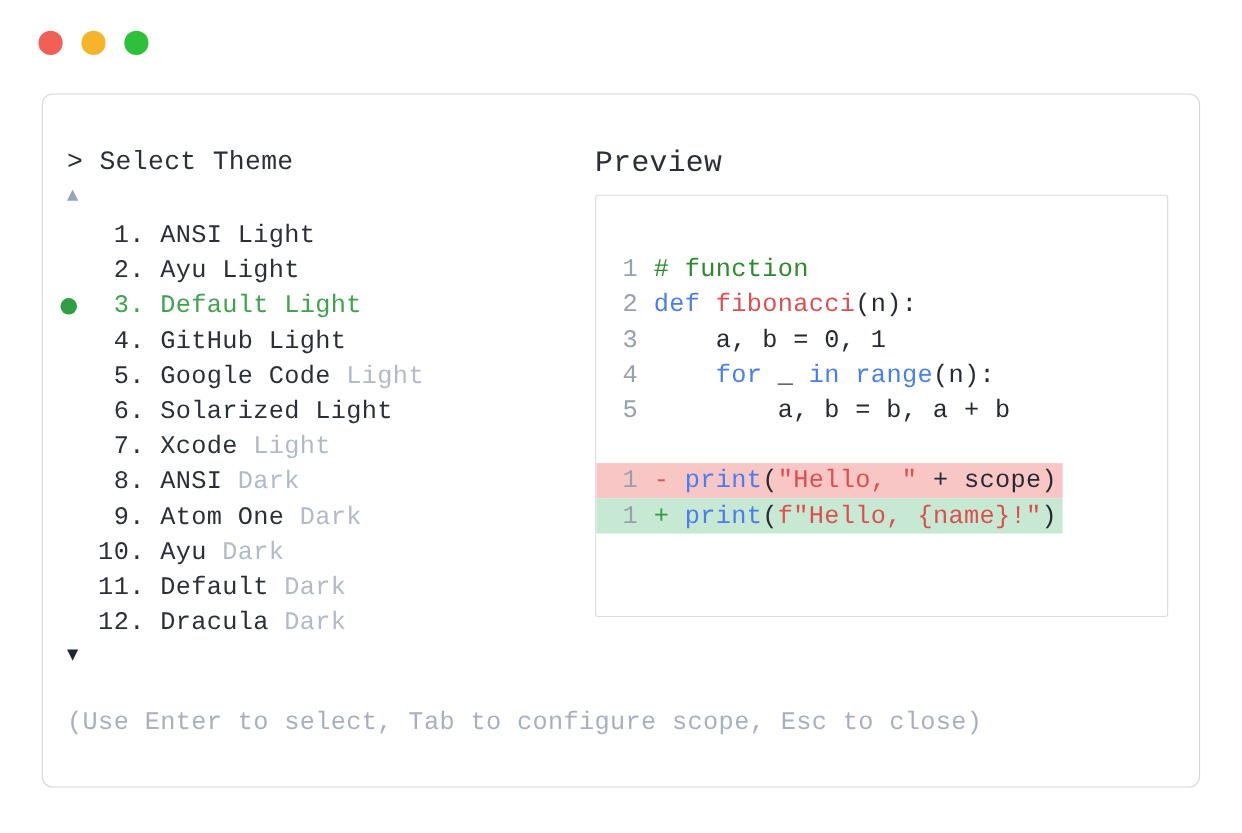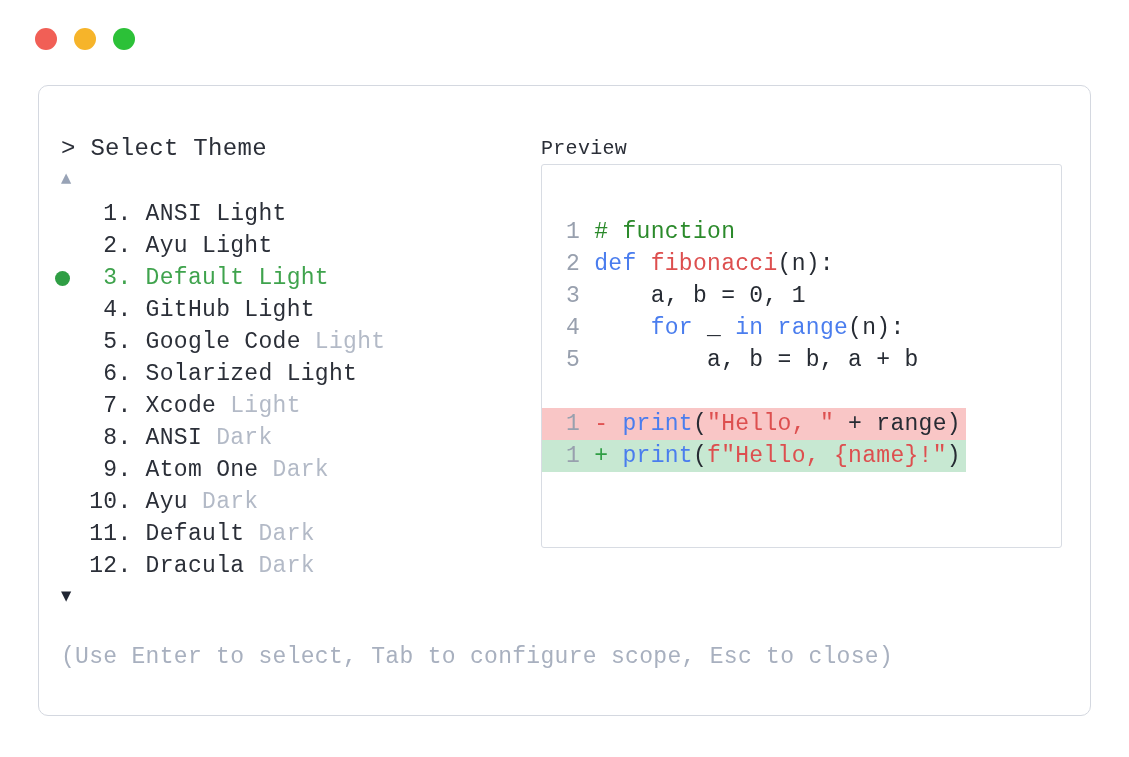--- a/index.html
+++ b/index.html
@@ -29,22 +29,22 @@
     color:var(--text-dark);cursor:pointer;}
   .row-text{white-space:pre;}
   .theme-row .muted{color:var(--muted);}
   .theme-row.sel{color:var(--accent-green);}
   .sel-dot{position:absolute;left:-6px;top:9px;width:15px;height:15px;border-radius:50%;
     background:var(--dot-green);}
   .hint{margin-top:34px;font-size:23px;letter-spacing:.3px;line-height:30px;color:var(--hint);white-space:pre;}
 
   
   .right-col{position:absolute;left:502px;top:48px;width:540px;}
-  .preview-title{font-size:20px;letter-spacing:.3px;line-height:30px;color:var(--text-dark);}
-  .preview-box{width:521px;height:384px;box-sizing:border-box;
+  .preview-title{font-size:27px;letter-spacing:.3px;line-height:30px;color:var(--text-dark);}
+  .preview-box{margin-top:13px;width:521px;height:384px;box-sizing:border-box;
     border:1.5px solid var(--box-border);border-radius:3px;background:#fff;
     padding:51px 0 0 24px;overflow:hidden;}
   .cl{height:32px;line-height:32px;font-size:23px;letter-spacing:.3px;white-space:pre;}
   .line-inner{white-space:pre;}
   .cl.del .line-inner,.cl.add .line-inner{display:inline-block;height:32px;
     margin-left:-24px;padding-left:24px;padding-right:5px;}
   .cl.del .line-inner{background:var(--diff-del-bg);}
   .cl.add .line-inner{background:var(--diff-add-bg);}
   .ln{color:var(--line-number);}
   .tok-com{color:var(--comment);}
@@ -92,20 +92,20 @@
     <div class="right-col">
       <div class="preview-title">Preview</div>
       <div class="preview-box">
         <div id="code-lines">
             <div class="cl code"><span class="line-inner"><span class="ln">1</span> <span class="tok-com"># function</span></span></div>
             <div class="cl code"><span class="line-inner"><span class="ln">2</span> <span class="tok-kw">def</span><span class="tok-pl"> </span><span class="tok-fn">fibonacci</span><span class="tok-pl">(n):</span></span></div>
             <div class="cl code"><span class="line-inner"><span class="ln">3</span> <span class="tok-pl">    a, b = 0, 1</span></span></div>
             <div class="cl code"><span class="line-inner"><span class="ln">4</span> <span class="tok-pl">    </span><span class="tok-kw">for</span><span class="tok-pl"> _ </span><span class="tok-kw">in</span><span class="tok-pl"> </span><span class="tok-kw">range</span><span class="tok-pl">(n):</span></span></div>
             <div class="cl code"><span class="line-inner"><span class="ln">5</span> <span class="tok-pl">        a, b = b, a + b</span></span></div>
             <div class="cl blank"><span class="line-inner"></span></div>
-            <div class="cl del"><span class="line-inner"><span class="ln">1</span> <span class="tok-minus">-</span><span class="tok-pl"> </span><span class="tok-kw">print</span><span class="tok-pl">(</span><span class="tok-str">"Hello, "</span><span class="tok-pl"> + range)</span></span></div>
+            <div class="cl del"><span class="line-inner"><span class="ln">1</span> <span class="tok-minus">-</span><span class="tok-pl"> </span><span class="tok-kw">print</span><span class="tok-pl">(</span><span class="tok-str">"Hello, "</span><span class="tok-pl"> + scope)</span></span></div>
             <div class="cl add"><span class="line-inner"><span class="ln">1</span> <span class="tok-plus">+</span><span class="tok-pl"> </span><span class="tok-kw">print</span><span class="tok-pl">(</span><span class="tok-str">f"Hello, {name}!"</span><span class="tok-pl">)</span></span></div>
           </div>
       </div>
     </div>
 
   </div>
 </div>
 
 </body></html>

